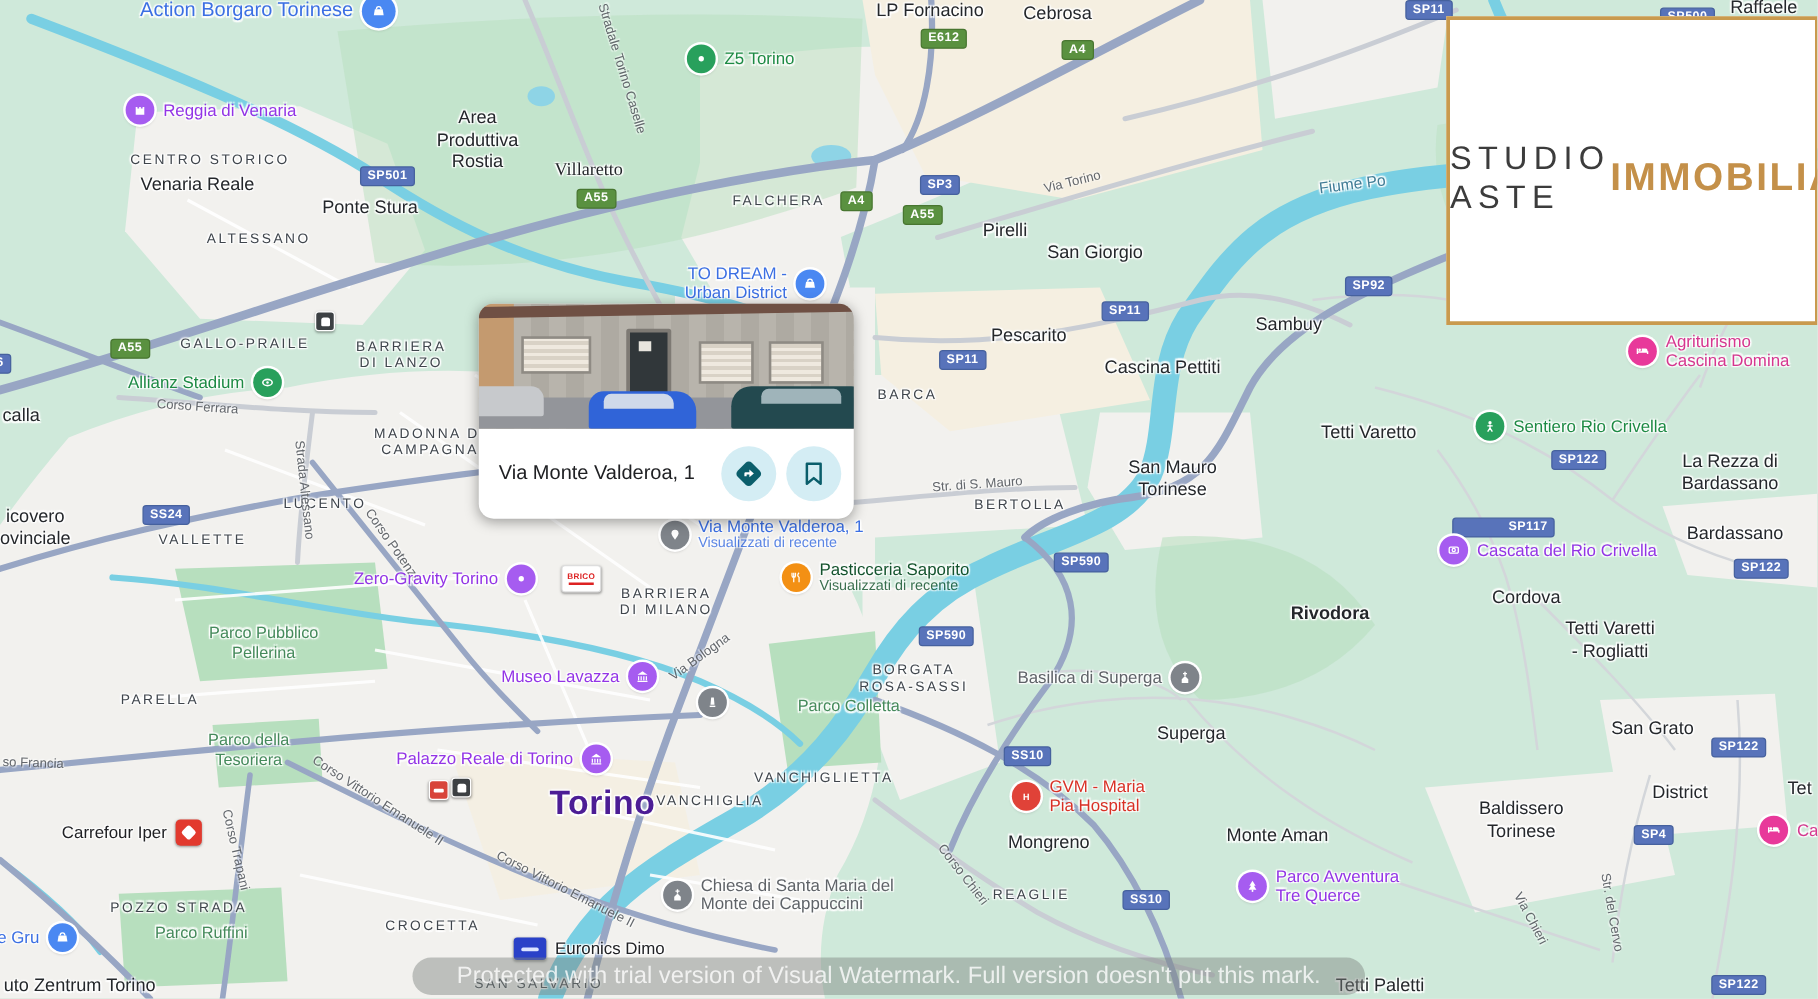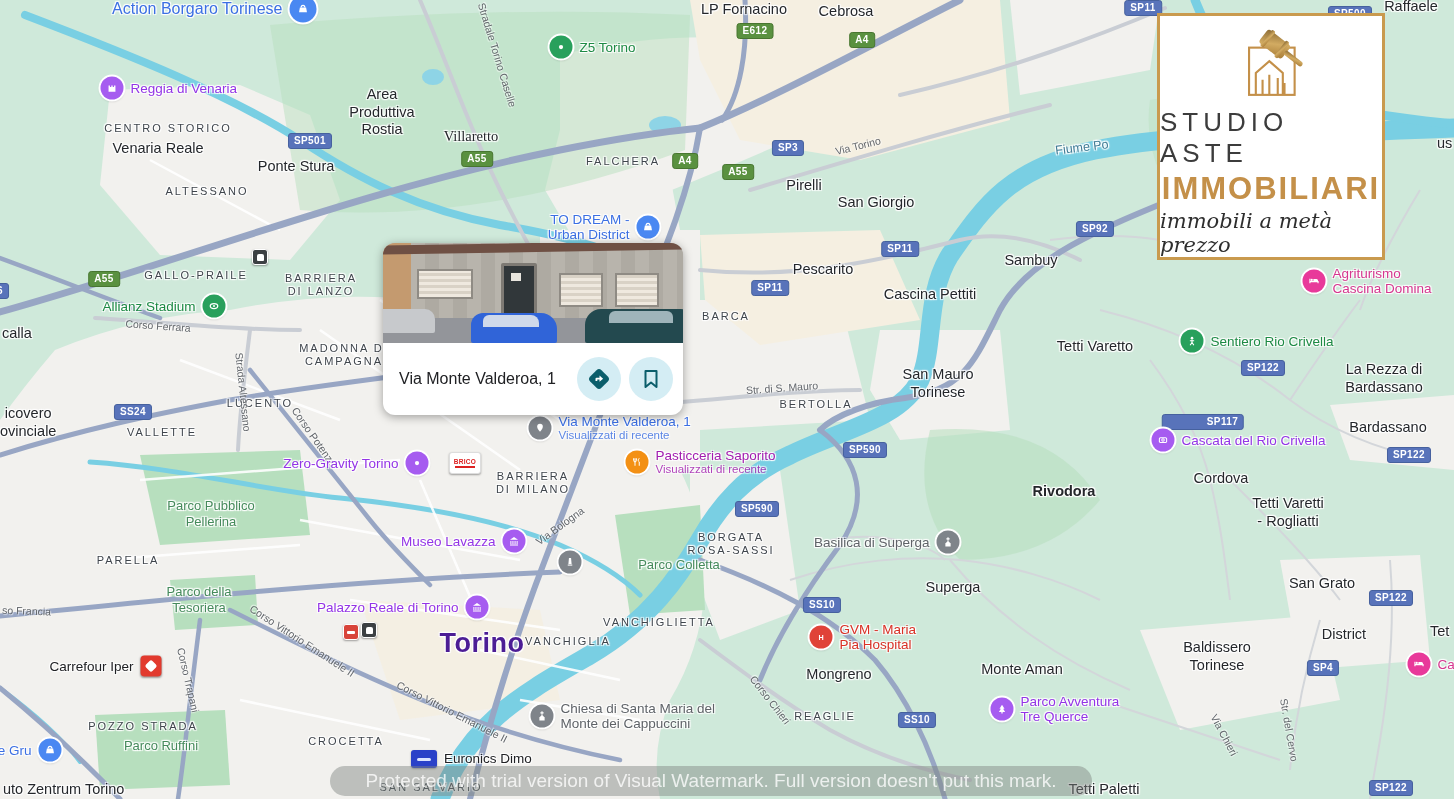--- a/index.html
+++ b/index.html
@@ -29,36 +29,36 @@
   .poi-ic.blue{background:#4a88f2}.poi-ic.purple{background:#a65cf0}.poi-ic.green{background:#28a05c}
   .poi-ic.pink{background:#e8399a}.poi-ic.orange{background:#f39014}.poi-ic.red{background:#e04238}
   .poi-ic.gray{background:#7f848a}
   .poi-lb{position:absolute;top:50%;transform:translateY(-50%);font-size:13.5px;line-height:1.18;white-space:nowrap;
           text-shadow:-1px -1px 1px #fff,1px -1px 1px #fff,-1px 1px 1px #fff,1px 1px 1px #fff;}
   .poi-lb.right{left:calc(100% + 7px);text-align:left;}
   .poi-lb.left{right:calc(100% + 7px);text-align:right;}
   .poi-lb.biglb{font-size:16px;}
   .poi-lb .sub{font-size:11.5px;opacity:.82;}
   .poi-lb.blue{color:#3b6fe3}.poi-lb.purple{color:#9334e6}.poi-lb.green{color:#1d8a44}
-  .poi-lb.pink{color:#d6368f}.poi-lb.orange{color:#a21caf}.poi-lb.red{color:#d93025}
+  .poi-lb.pink{color:#d6368f}.poi-lb.orange{color:#14532d}.poi-lb.red{color:#d93025}
   .poi-lb.gray{color:#5f6368}.poi-lb.dark{color:#202124}
   
   .mini{box-shadow:0 1px 2px rgba(0,0,0,.35);display:flex;align-items:center;justify-content:center;}
   
   .card{position:absolute;left:383px;top:243px;width:300px;height:172px;background:#fff;border-radius:12px;
         box-shadow:0 2px 10px rgba(0,0,0,.35);z-index:30;}
   .card-photo{position:relative;height:100px;border-radius:12px 12px 0 0;overflow:hidden;background:#b3afa7;}
   .ph{position:absolute;}
   .card-body{display:flex;align-items:center;height:72px;padding:0 10px 0 16px;}
   .card-title{flex:1;font-size:16px;color:#202124;}
   .cbtn{width:44px;height:44px;border-radius:50%;background:#d4edf4;display:flex;align-items:center;
         justify-content:center;margin-left:8px;cursor:pointer;}
   
-  .logo{position:absolute;left:1157px;top:13px;width:228px;height:247px;background:#fff;
-        border:3px solid #c99a4e;box-sizing:border-box;z-index:40;display:flex;flex-direction:column;
+  .logo{position:absolute;left:1157px;top:13px;width:298px;height:247px;background:#fff;
+        border:3px solid #c99a4e;box-sizing:border-box;z-index:40;display:flex;
         align-items:center;justify-content:flex-start;padding-top:8px;}
   .logo .l1{font-size:26px;letter-spacing:5px;color:#3c3c3c;margin-top:2px;}
   .logo .l2{font-size:31px;letter-spacing:2px;color:#c49049;font-weight:bold;margin-top:2px;}
   .logo .l3{font-family:"DejaVu Serif",serif;font-style:italic;font-size:21px;color:#2e2e2e;margin-top:2px;}
   
   .wm{position:absolute;left:330px;top:766px;width:762px;height:30px;border-radius:15px;z-index:50;
       background:rgba(125,130,126,.45);display:flex;align-items:center;justify-content:center;
       color:rgba(255,255,255,.78);font-size:19px;}
 </style>
 </head>
@@ -445,21 +445,21 @@
     </div>
     <div class="lbl road" style="left: 1224px; top: 735px; transform: translate(-50%, -50%) rotate(62deg);">
       <div>Via Chieri</div>
     </div>
     <div class="lbl water" style="left: 1082px; top: 148px; transform: translate(-50%, -50%) rotate(-7deg);">
       <div>Fiume Po</div>
     </div>
     <span class="badge blue" style="left: 1143px; top: 8px;">SP11</span>
     <span class="badge blue" style="left: 1350px; top: 14px;">SP500</span>
     <span class="badge blue" style="left: 310px; top: 141px;">SP501</span>
-    <span class="badge blue" style="left: 752px; top: 148px; margin-left: 36px;">SP3</span>
+    <span class="badge blue" style="left: 752px; top: 148px;">SP3</span>
     <span class="badge blue" style="left: 900px; top: 249px;">SP11</span>
     <span class="badge blue" style="left: 770px; top: 288px;">SP11</span>
     <span class="badge blue" style="left: 1095px; top: 229px;">SP92</span>
     <span class="badge blue" style="left: 133px; top: 412px;">SS24</span>
     <span class="badge blue" style="left: 1263px; top: 368px;">SP122</span>
     <span class="badge blue" style="left: 1203px; top: 422px; padding-left: 44px;">SP117</span>
     <span class="badge blue" style="left: 1409px; top: 455px;">SP122</span>
     <span class="badge blue" style="left: 865px; top: 450px;">SP590</span>
     <span class="badge blue" style="left: 757px; top: 509px;">SP590</span>
     <span class="badge blue" style="left: 822px; top: 605px;">SS10</span>

